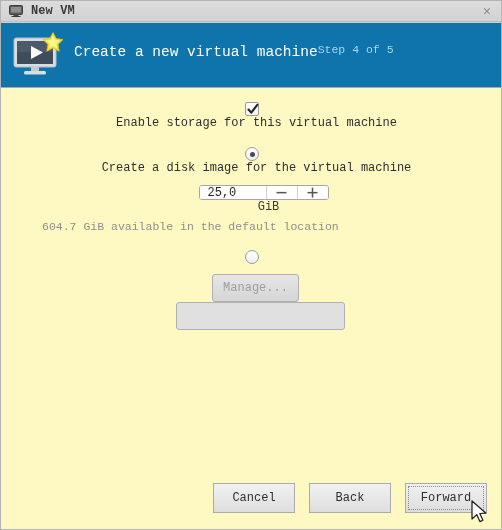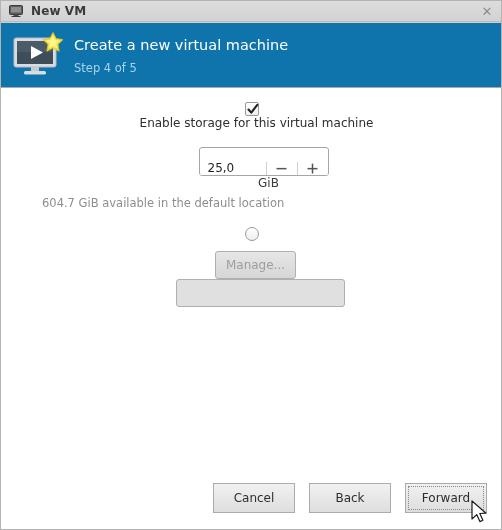--- a/index.html
+++ b/index.html
@@ -14,25 +14,26 @@
     font-family: "DejaVu Sans", "Liberation Sans", sans-serif;
     font-size: 12px;
     color: #2e2e2e;
     position: relative;
   }
 
   
   .window {
     position: absolute;
     inset: 0;
-    background: #ffffff;
+    background: #fef9c3;
     display: flex;
     flex-direction: column;
     border: 1px solid #b4b4b4;
     box-sizing: border-box;
+    font-family: Liberation Mono, monospace;
   }
 
   
   .titlebar {
     height: 21px;
     min-height: 21px;
     background: linear-gradient(#dcdcdc, #d2d2d2);
     border-bottom: 1px solid #bcbcbc;
     display: flex;
     align-items: center;
@@ -80,21 +81,21 @@
   }
   .banner-icon {
     width: 54px;
     height: 48px;
     flex: none;
     display: block;
   }
   .banner-text {
     margin-left: 9px;
     display: flex;
-    flex-direction: column;
+    flex-direction: row;
     justify-content: center;
   }
   .banner-title {
     color: #ffffff;
     font-size: 14.5px;
     line-height: 18px;
     margin-bottom: 7px;
   }
   .banner-step {
     color: #a7d4ea;
@@ -166,22 +167,22 @@
     cursor: default;
   }
 
   
   .spin-row {
     margin-left: 23px;
     margin-bottom: 6px;
   }
   .spinner {
     display: flex;
-    align-items: flex-end;
-    height: 29px;
+    align-items: flex-start;
+    height: 15px;
     border: 1px solid #a6a6a6;
     border-radius: 3px;
     background: #ffffff;
     overflow: hidden;
     box-sizing: border-box;
   }
   .spin-value {
     width: 66px;
     display: flex;
     align-items: center;
@@ -331,20 +332,24 @@
 
     <div class="row checkbox-row">
       <span class="checkbox">
         <svg width="12" height="13" viewBox="0 0 12 13">
           <path d="M1.5 6.5 L4.3 9.6 L10.3 1.8" fill="none" stroke="#222222" stroke-width="2.1" stroke-linecap="round" stroke-linejoin="round"></path>
         </svg>
       </span>
       <span class="checkbox-label">Enable storage for this virtual machine</span>
     </div>
 
+    <div class="row radio-row">
+      <span class="radio checked"></span>
+      <span class="radio-label">Create a disk image for the virtual machine</span>
+    </div>
 
     <div class="row spin-row">
       <div class="spinner">
         <div class="spin-value">25,0</div>
         <div class="spin-btn">
           <svg width="13" height="13" viewBox="0 0 13 13">
             <rect x="1.5" y="5.9" width="10" height="1.5" fill="#555555"></rect>
           </svg>
         </div>
         <div class="spin-btn">

